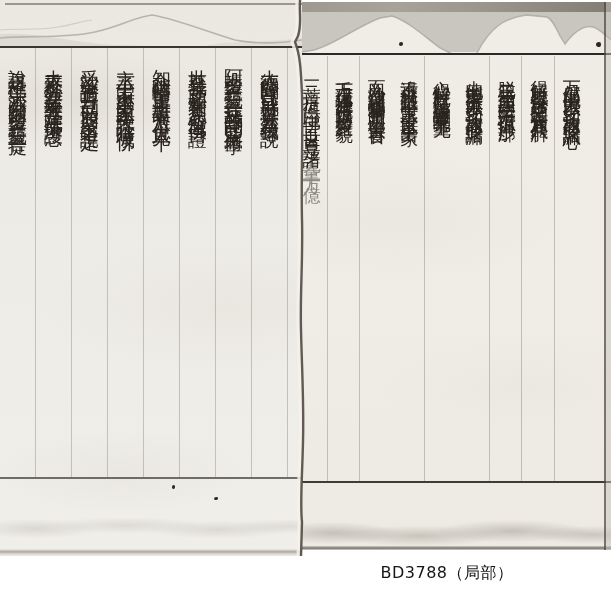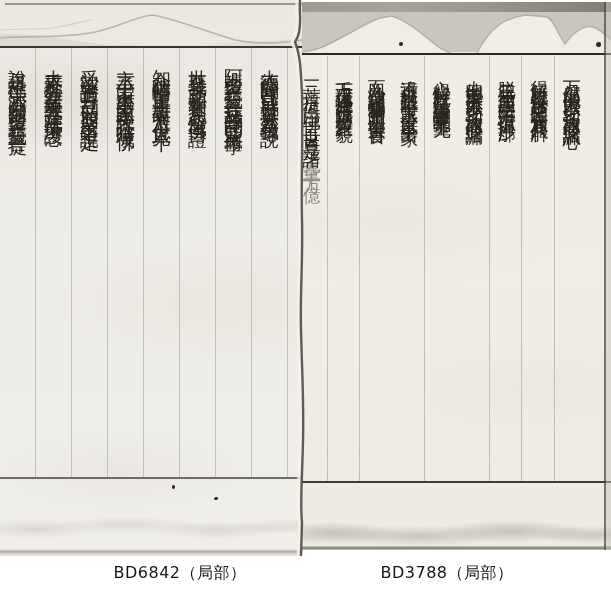--- a/index.html
+++ b/index.html
@@ -213,16 +213,15 @@
 
   <svg class="seam-svg" width="611" height="560">
     <path d="M298,0 C297,14 300,24 296,36 L293,42 C298,54 299,70 300,95
              C301,140 299,180 300,220 C301,262 298,292 299,330
              C300,372 302,402 301,442 C300,482 298,504 300,522 L299,556" fill="none" stroke="#f3f1ec" stroke-width="5" opacity=".85"></path>
     <path d="M300,0 C299,14 302,24 298,36 L295,42 C300,54 301,70 302,95
              C303,140 301,180 302,220 C303,262 300,292 301,330
              C302,372 304,402 303,442 C302,482 300,504 302,522 L301,556" fill="none" stroke="#4d463c" stroke-width="2.4" opacity=".88"></path>
   </svg>
 
-  <div class="caption caption-1">BD6842（局部）</div>
   <div class="caption caption-2">BD3788（局部）</div>
 
 </div>
 
 </body></html>

